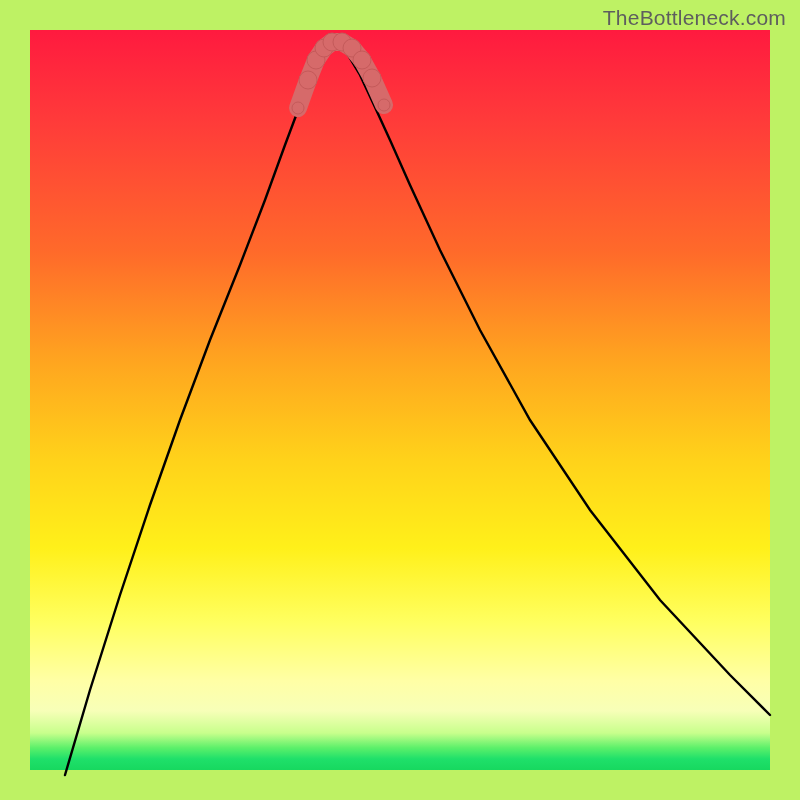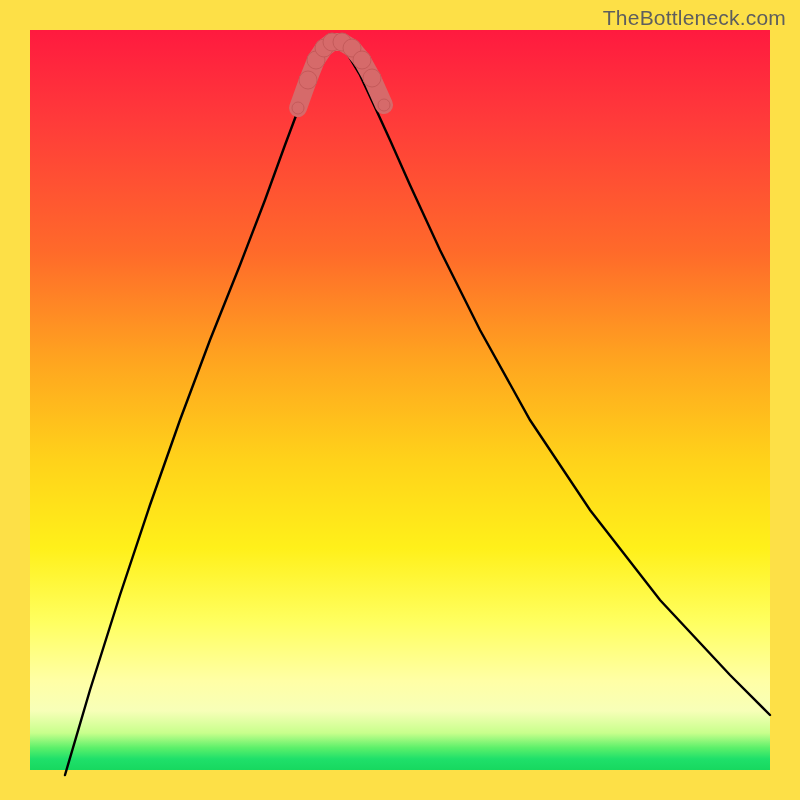--- a/index.html
+++ b/index.html
@@ -10,21 +10,21 @@
     background: #000;
     font-family: Arial, Helvetica, sans-serif;
     overflow: hidden;
   }
   .frame {
     position: absolute;
     left: 0;
     top: 0;
     width: 800px;
     height: 800px;
-    background: #fde047;
+    background: #bef264;
   }
   .plot-area {
     position: absolute;
     left: 30px;
     top: 30px;
     width: 740px;
     height: 740px;
     
     background: linear-gradient(
       to bottom,

